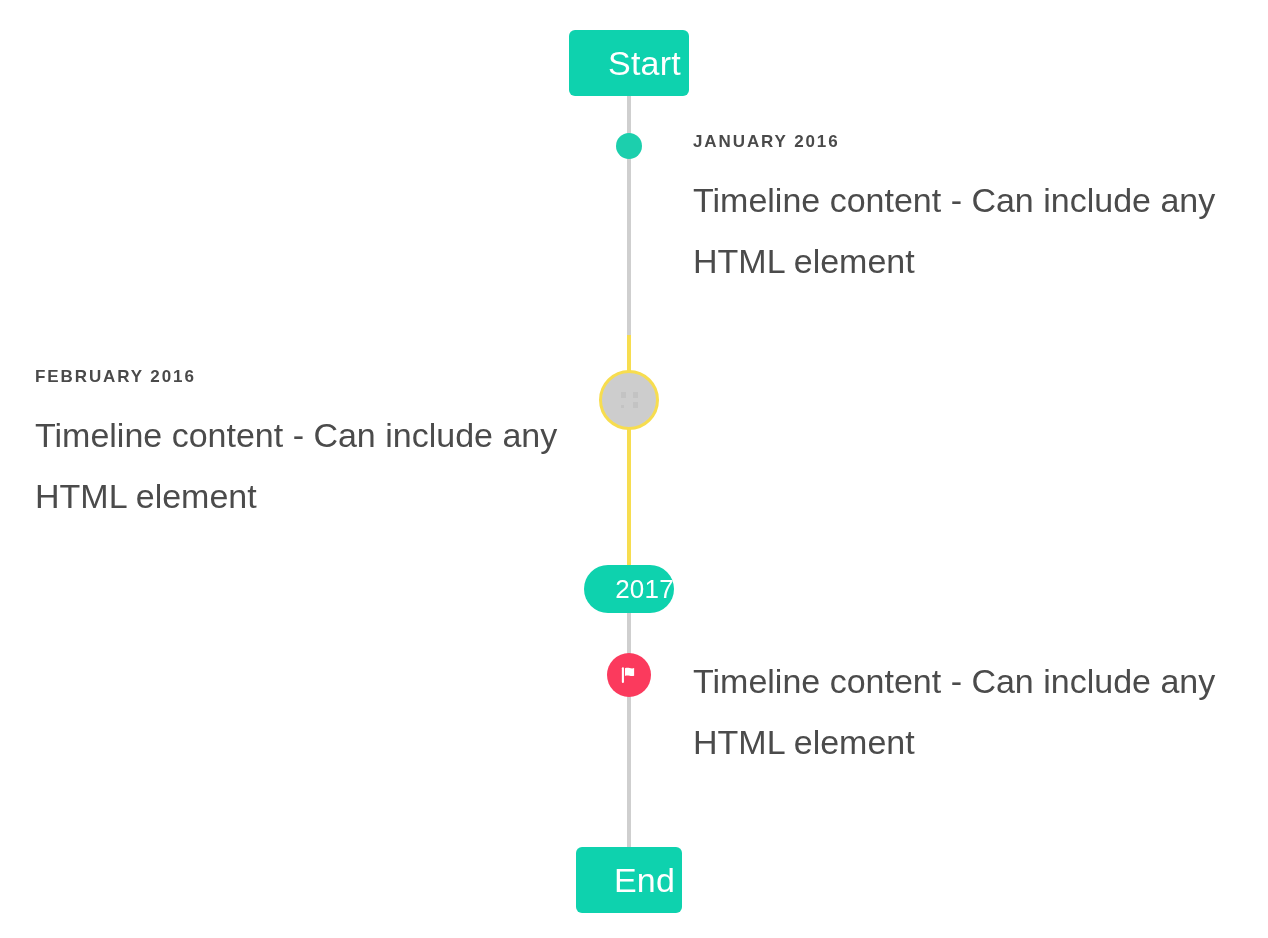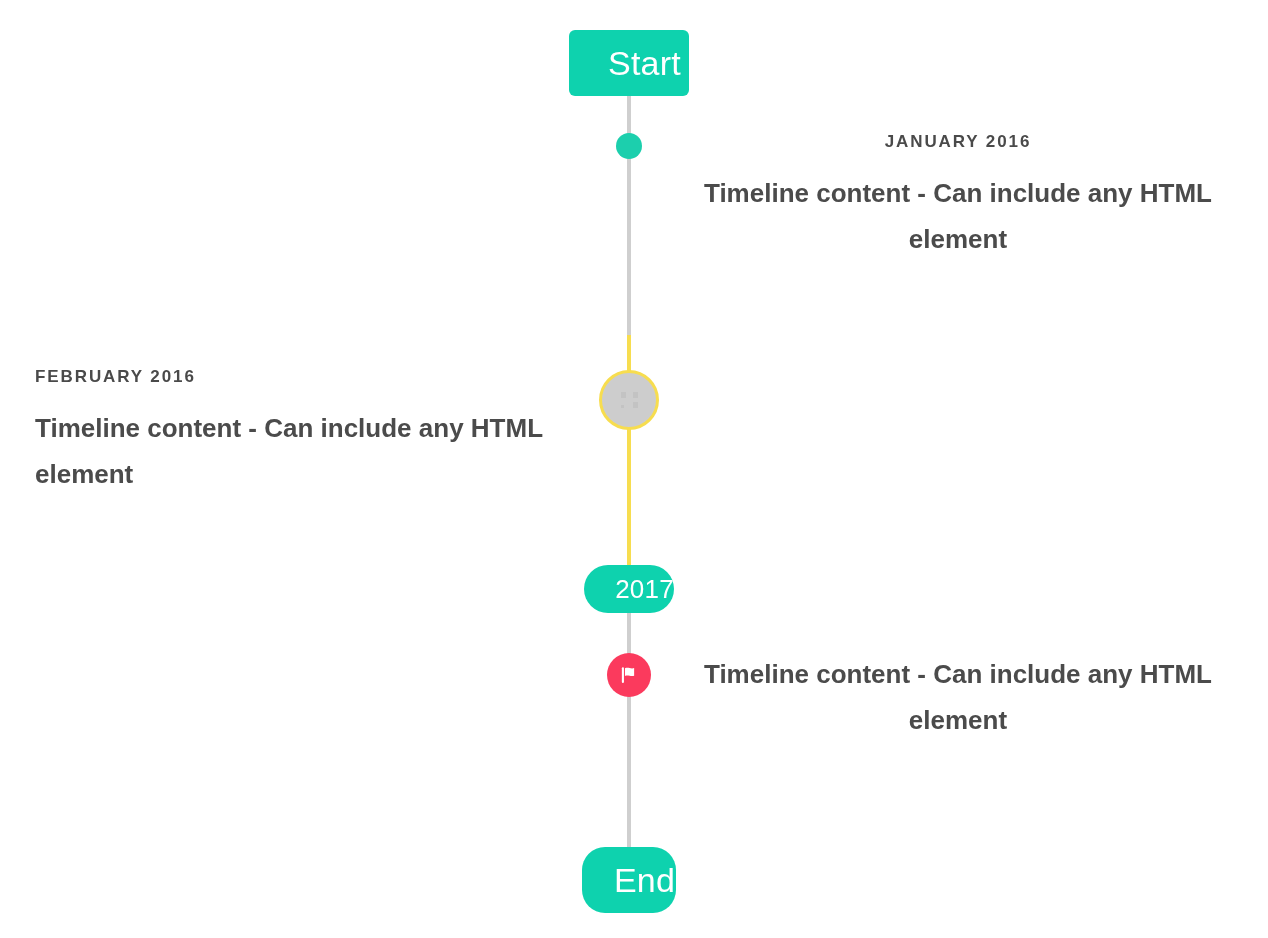--- a/index.html
+++ b/index.html
@@ -56,24 +56,23 @@
   }
   .badge.year {
     top: 565px;
     width: 90px;
     height: 48px;
     font-size: 26px;
     border-radius: 24px;
   }
   .badge.end {
     top: 847px;
-    width: 94px;
+    width: 106px;
     height: 66px;
     font-size: 34px;
-    border-radius: 23px;
   }
 
   
   .marker {
     position: absolute;
     left: 629px;
     transform: translate(-50%, -50%);
     border-radius: 50%;
     display: flex;
     align-items: center;
@@ -116,38 +115,38 @@
   }
   .marker.flag svg { display: block; }
 
   
   .entry {
     position: absolute;
   }
   .entry.right {
     left: 693px;
     width: 530px;
-    text-align: center;
+    text-align: left;
   }
   .entry.left {
     right: 703px;
     width: 530px;
   }
   .entry-date {
     font-size: 17px;
     font-weight: bold;
     letter-spacing: 1.9px;
     color: #4a4a4a;
     text-transform: uppercase;
     margin: 0 0 20px 0;
     line-height: 1;
   }
   .entry-body {
-    font-size: 26px;
-    font-weight: 700;
+    font-size: 34px;
+    font-weight: 400;
     color: #4b4b4b;
     line-height: 1.78;
     margin: 0;
   }
 
   .entry.jan   { top: 133px; }
   .entry.feb   { top: 368px; }
   .entry.mar   { top: 651px; }
 </style>
 </head>

